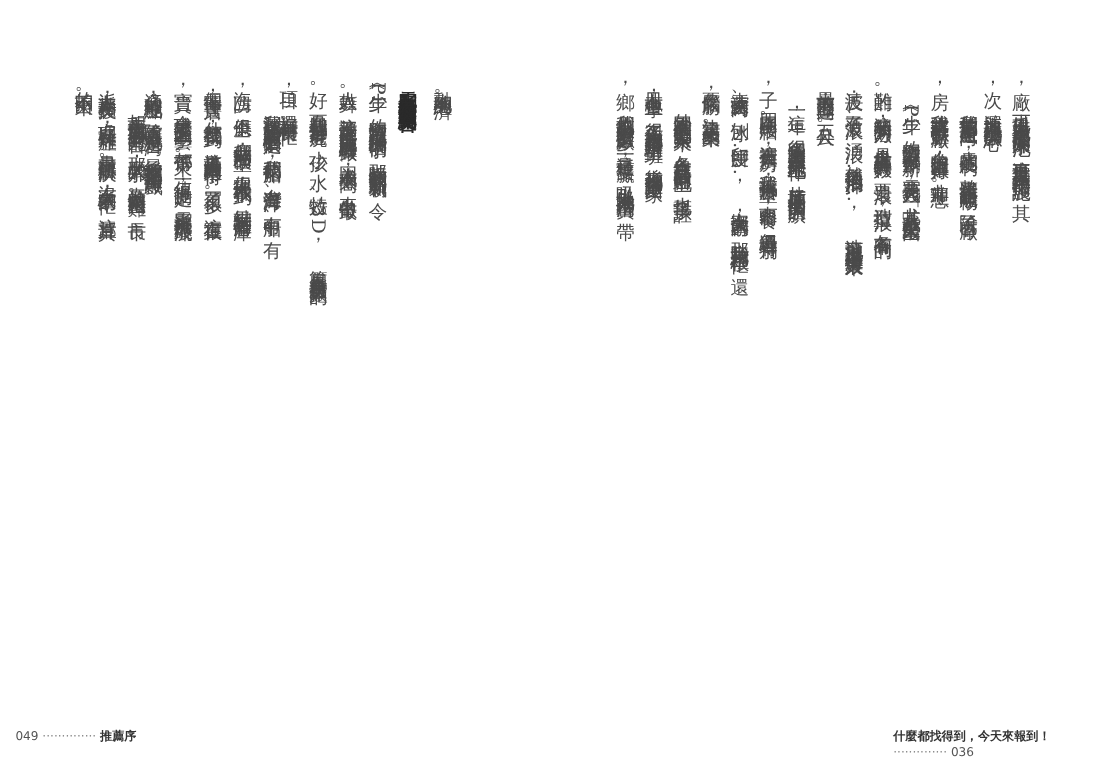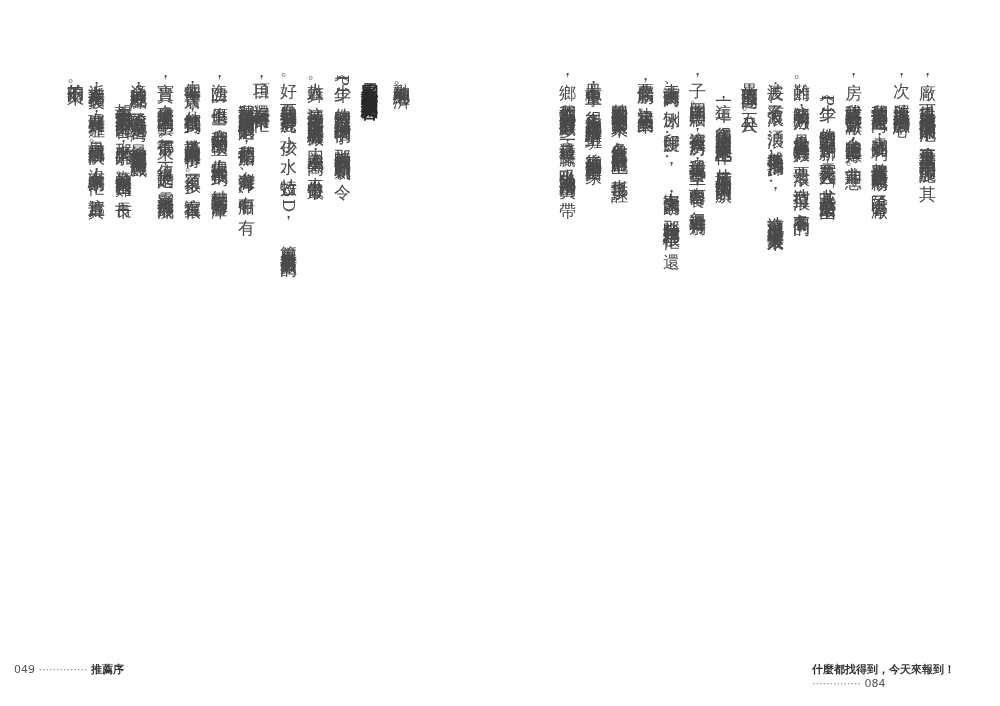--- a/index.html
+++ b/index.html
@@ -63,15 +63,15 @@
   <div class="col-text" style="left:188px;">子，四周圍了矮牆。這裡有大廚房，我還找人辦食堂，中餐西餐，每週還有特別</div>
   <div class="col-text" style="left:162px;">表演蒙古烤肉、刨冰、印度餅……，安撫大家的胃，那時我拍片已經很忙了，還</div>
   <div class="col-text" style="left:136px;">要傷腦筋，決定第二天的菜單。</div>
   <div class="col-text" style="left:110px; top:90px;">外國同事們有的把全家人帶來，各自住在自己喜歡的台中地區，也幫孩子註</div>
   <div class="col-text" style="left:84px;">冊在台中上學，很多工作人員都買腳踏車騎車上下班，後來都把腳踏車運回家</div>
   <div class="col-text" style="left:58px;">鄉，我們也為台中的經濟貢獻頗多。這是一種雙贏，吸引外地人來踴躍消費，帶</div>
 
   <div class="footer" style="left:312px;">
     <span class="title">什麼都找得到，今天來報到！</span>
     <span class="dots">··············</span>
-    <span>084</span>
+    <span>036</span>
   </div>
 </div>
 
 </body></html>

